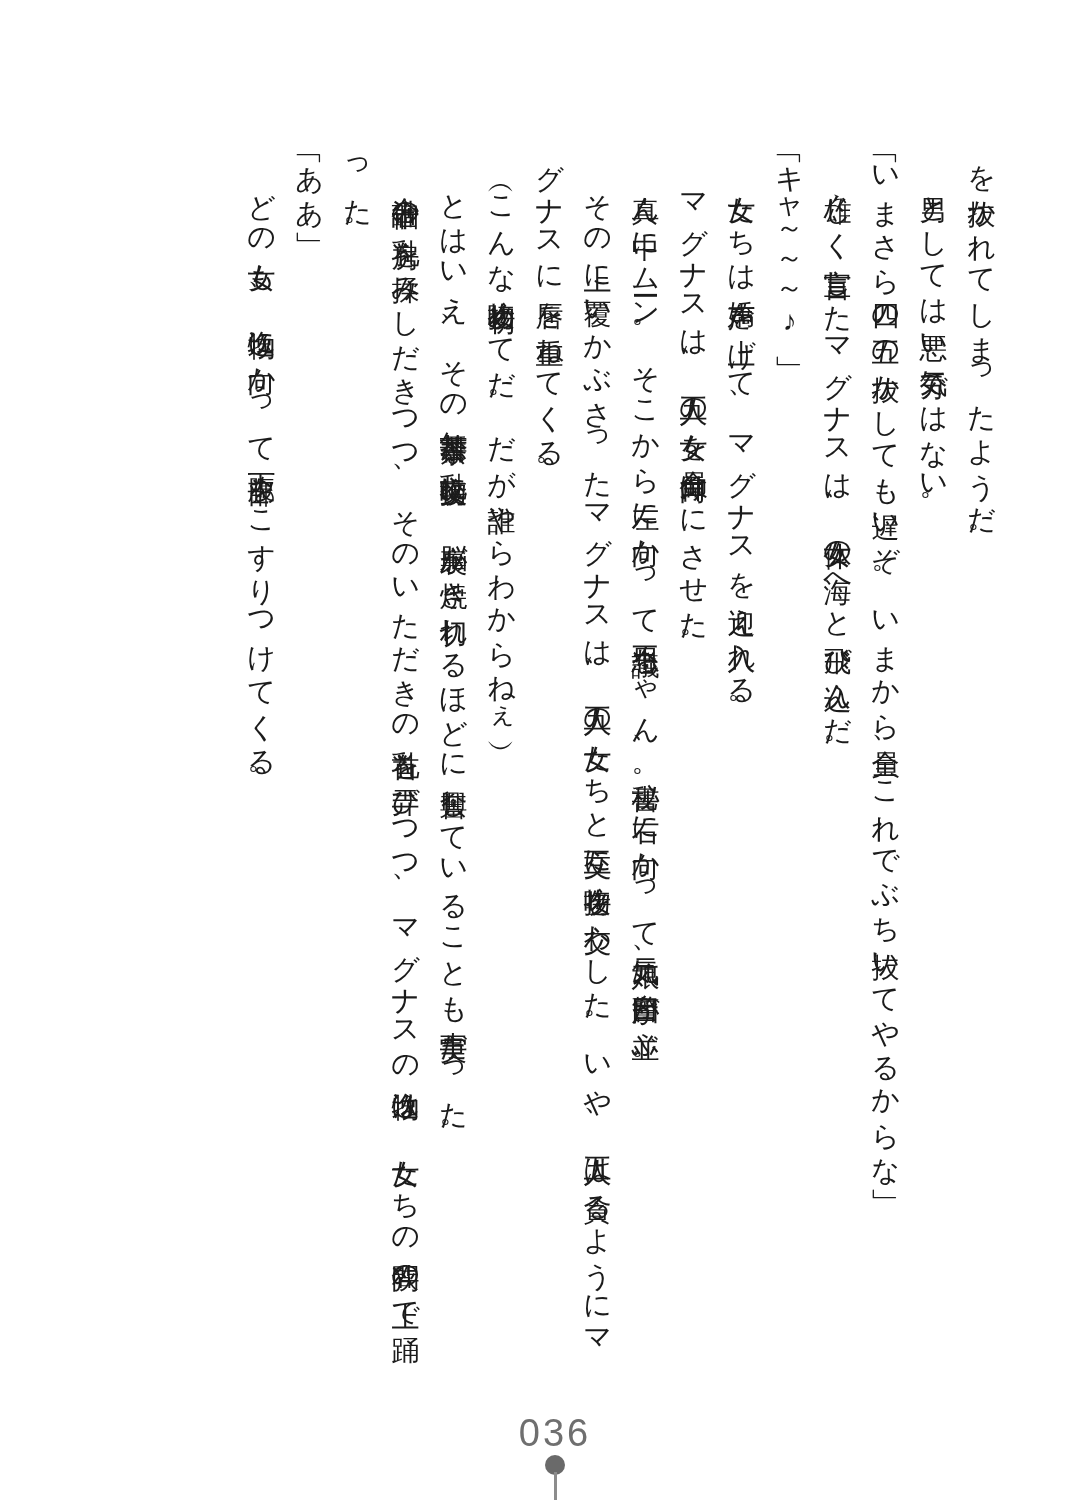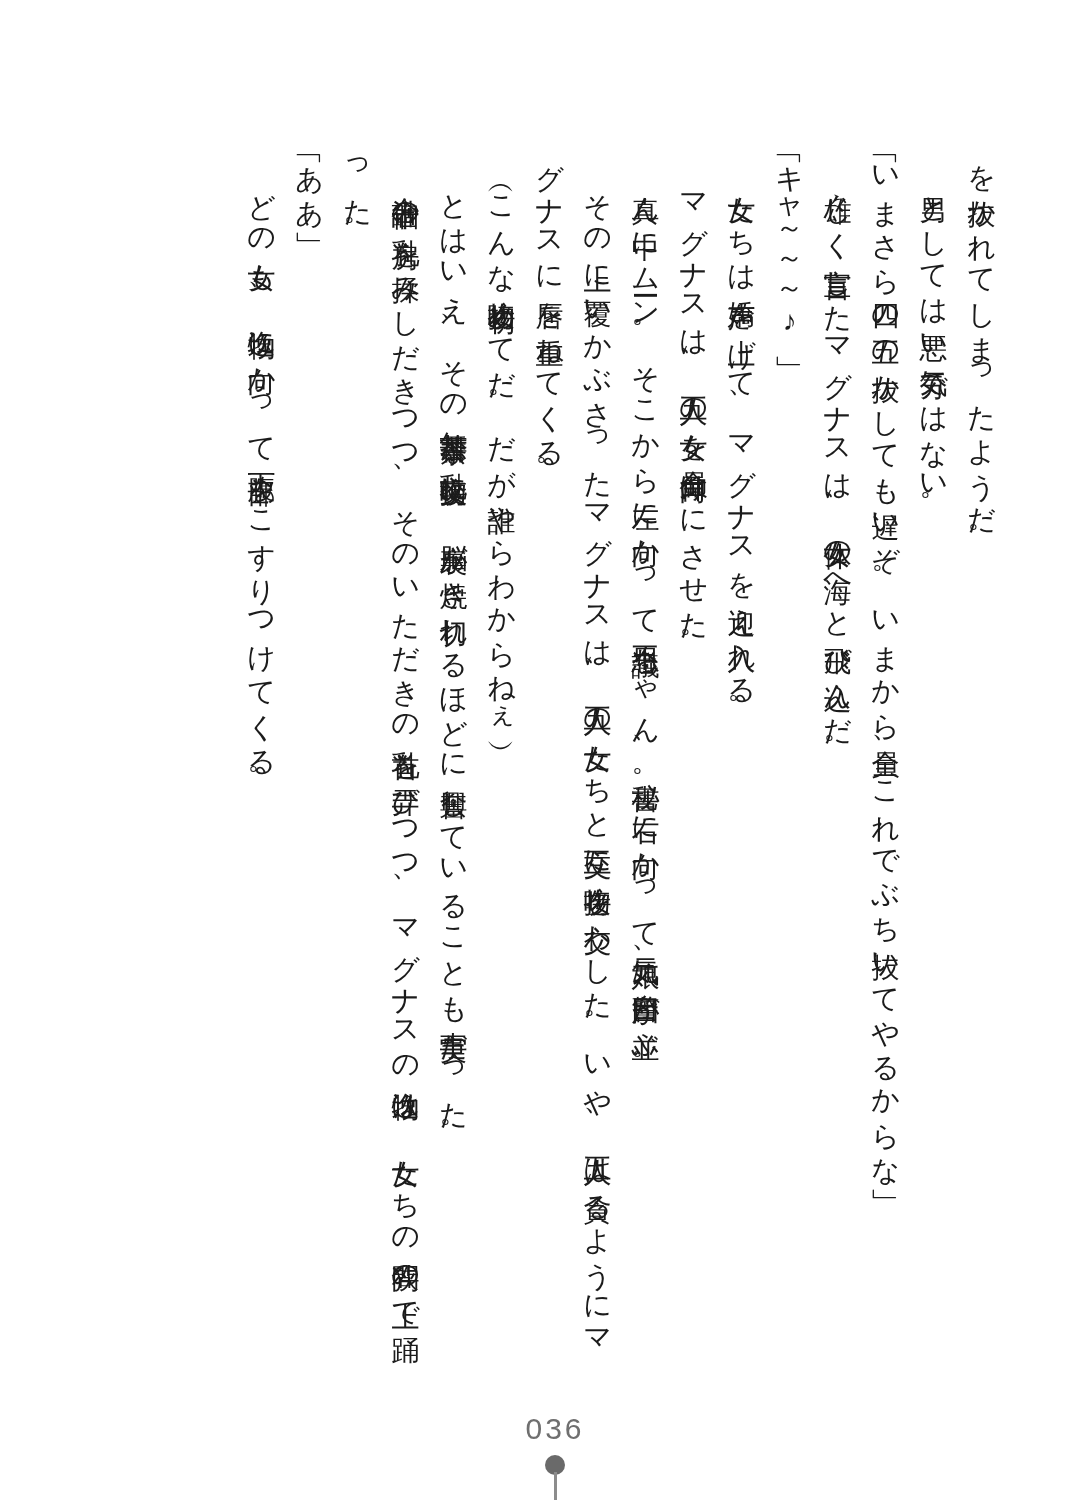--- a/index.html
+++ b/index.html
@@ -41,21 +41,21 @@
     text-indent: 30px;
   }
   
   .page-number {
     position: absolute;
     top: 1412px;
     left: 505px;
     width: 100px;
     text-align: center;
     font-family: "Liberation Sans", "DejaVu Sans", sans-serif;
-    font-size: 30px;
+    font-size: 38px;
     font-weight: 400;
     letter-spacing: 3px;
     color: #6f6f6f;
   }
   .ornament-dot {
     position: absolute;
     top: 1455px;
     left: 545px;
     width: 20px;
     height: 20px;

